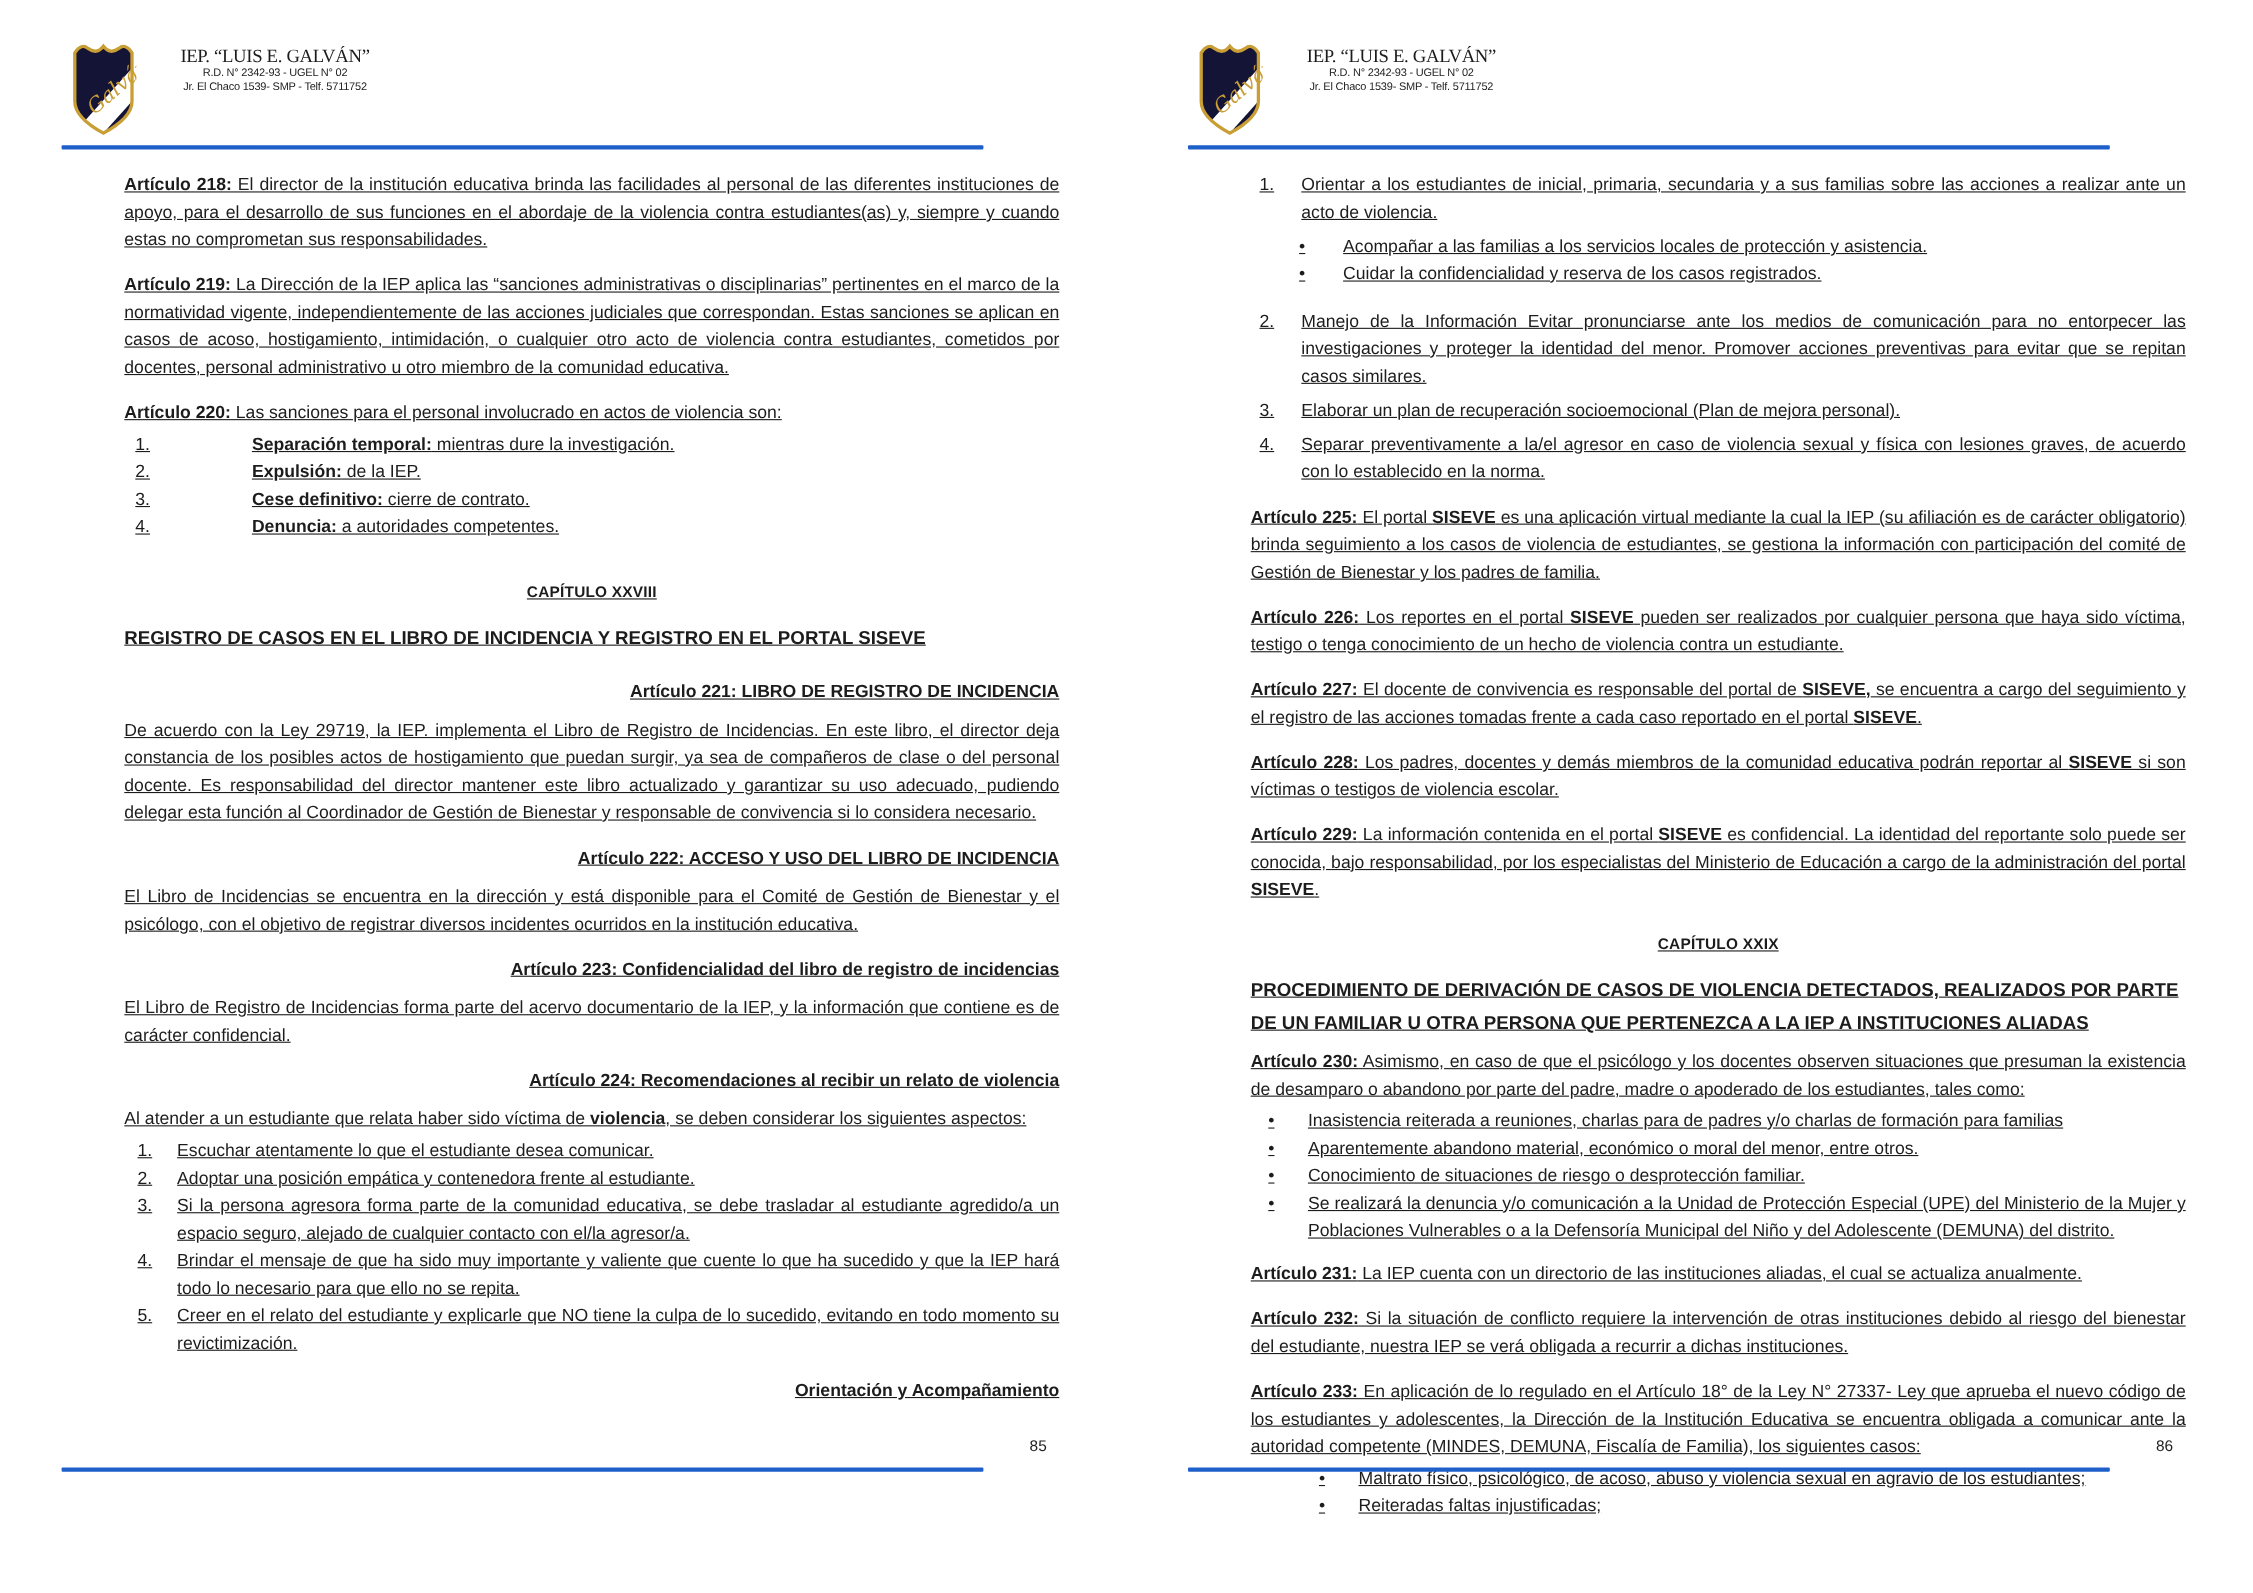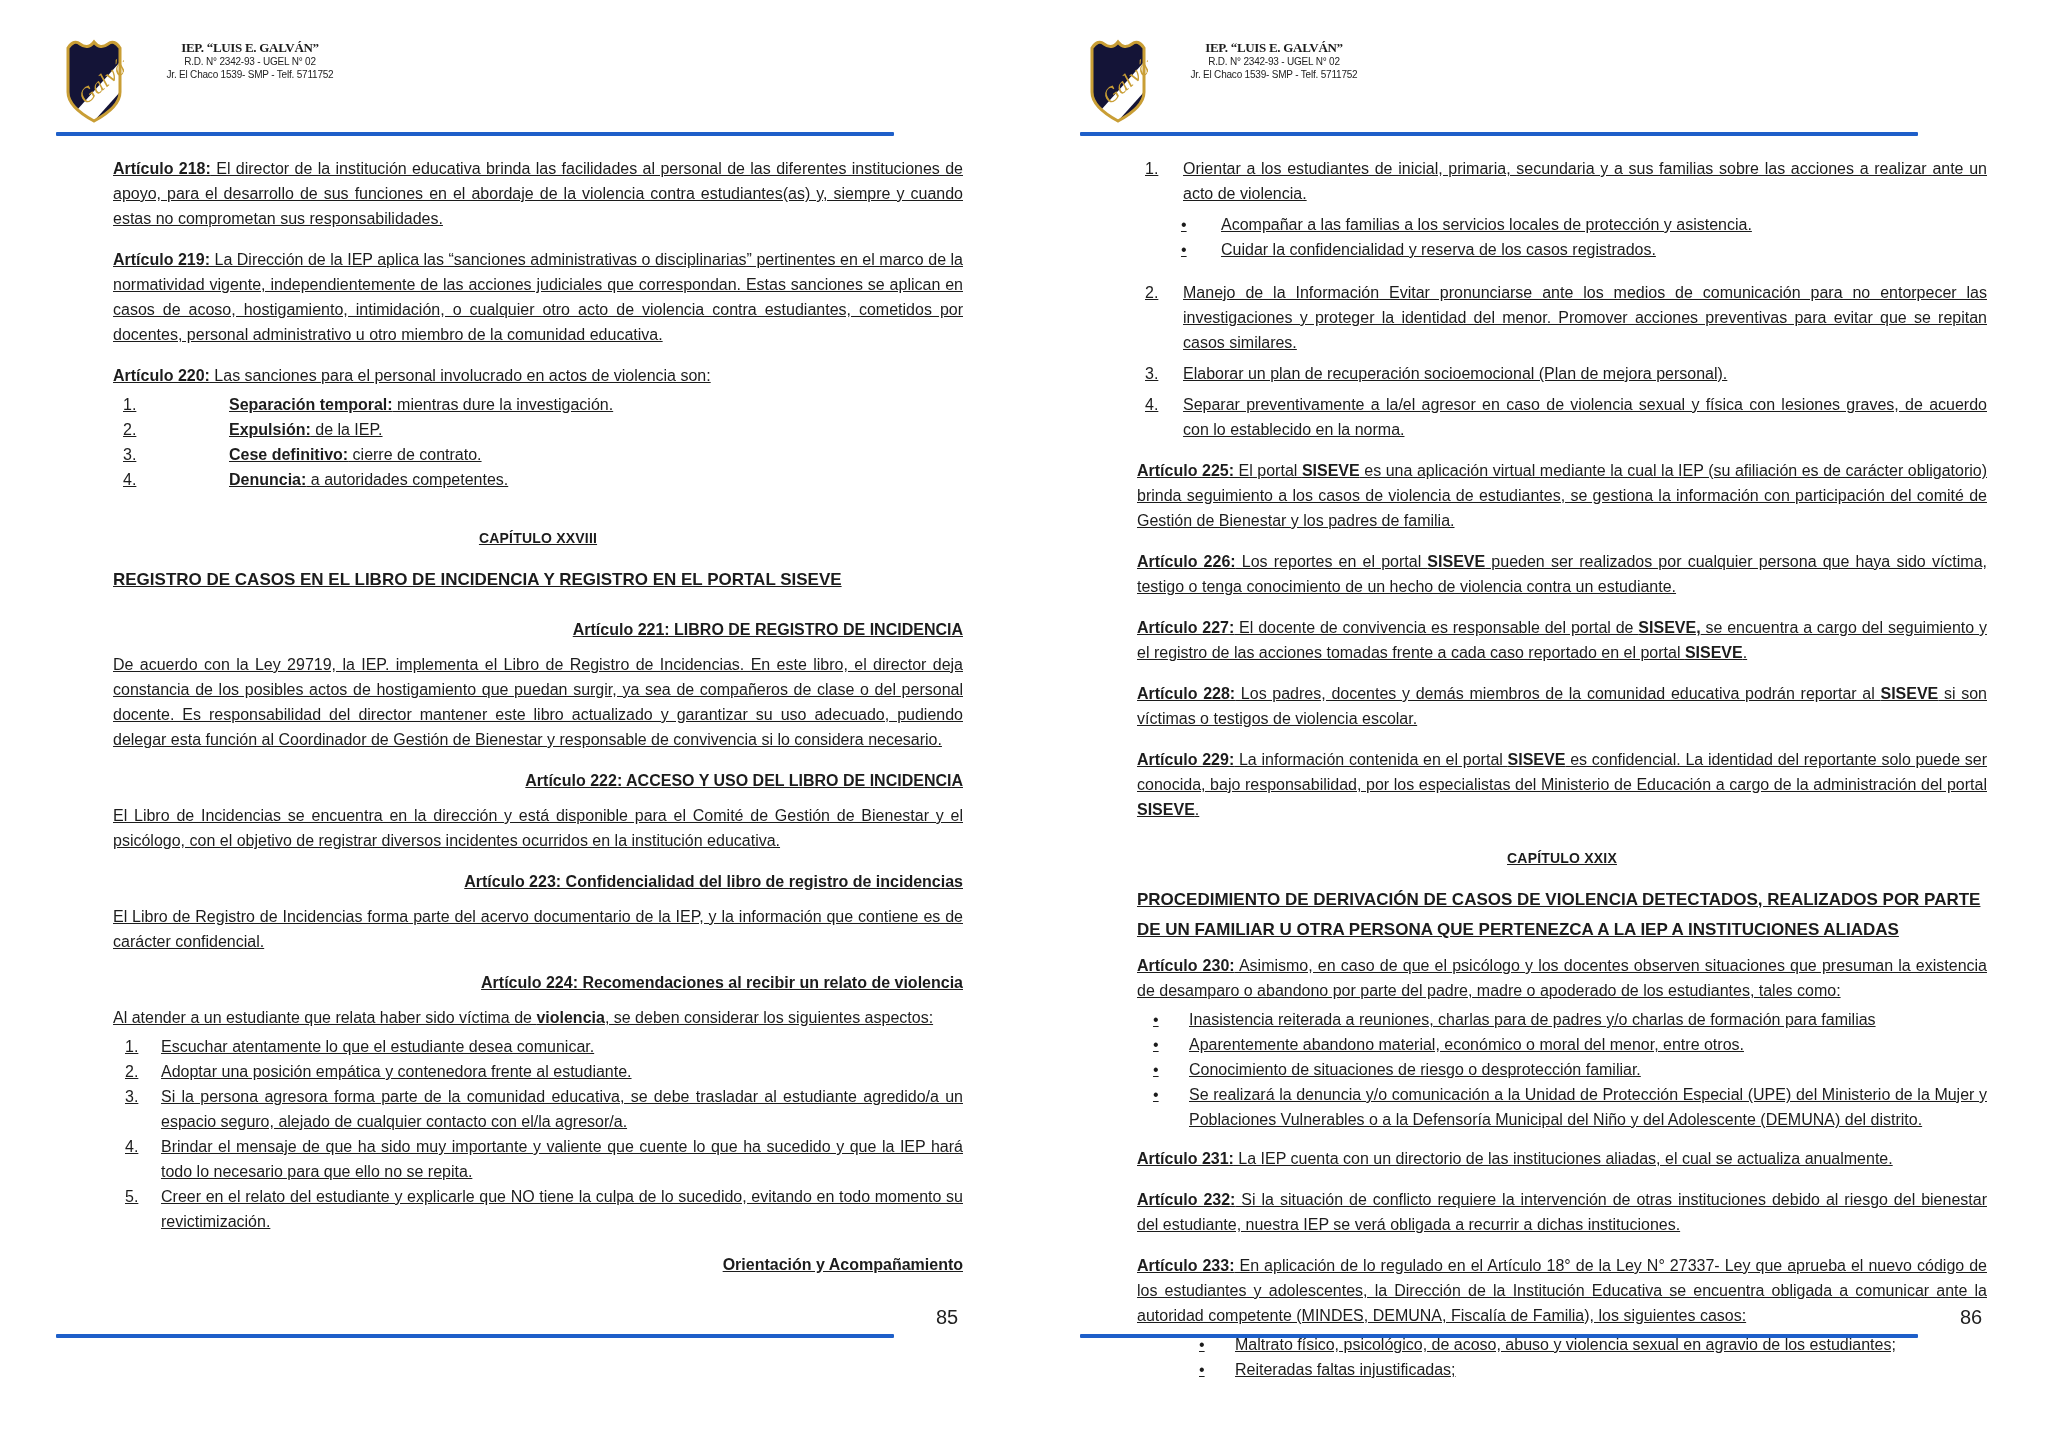--- a/index.html
+++ b/index.html
@@ -4,26 +4,26 @@
 <style>
   html,body{margin:0;padding:0;background:#ffffff;}
   .sheet{position:relative;width:2048px;height:1448px;background:#ffffff;overflow:hidden;
          font-family:"Liberation Sans",sans-serif;color:#1c1c1c;}
   .page{position:absolute;top:0;width:1024px;height:1448px;background:#fff;}
   .page-left{left:0;} .page-right{left:1024px;}
 
   
   .logo{position:absolute;left:64px;top:36px;width:60px;height:88px;}
   .hdr-text{position:absolute;left:150px;top:40px;width:200px;text-align:center;line-height:1.25;}
-  .hdr-name{font-family:"Liberation Serif",serif;font-weight:bold;font-size:13px;letter-spacing:-0.3px;white-space:nowrap;}
+  .hdr-name{font-family:"Liberation Serif",serif;font-weight:normal;font-size:17px;letter-spacing:-0.3px;white-space:nowrap;}
   .hdr-sub{font-size:10px;letter-spacing:-0.2px;white-space:nowrap;color:#222;}
   .rule{position:absolute;left:56px;width:838px;height:4px;background:#1e5fc9;border-radius:1px;}
   .rule-top{top:132px;}
   .rule-bottom{top:1334px;}
-  .page-num{position:absolute;left:936px;top:1306px;font-size:20px;color:#222;}
+  .page-num{position:absolute;left:936px;top:1306px;font-size:14px;color:#222;}
 
   
   .body{position:absolute;left:113px;top:156px;width:850px;font-size:16px;line-height:25px;text-decoration:underline;}
   .para{margin:0 0 16px 0;text-align:justify;}
   .head{margin:6px 0 10px 0;font-weight:bold;text-align:right;}
   b{font-weight:bold;}
   .chapter{margin:18px 0 14px 0;font-weight:bold;font-size:14px;text-align:center;letter-spacing:0.2px;}
   .chapter-title{margin:0 0 22px 0;font-weight:bold;font-size:17px;line-height:30px;text-align:left;}
 
   

